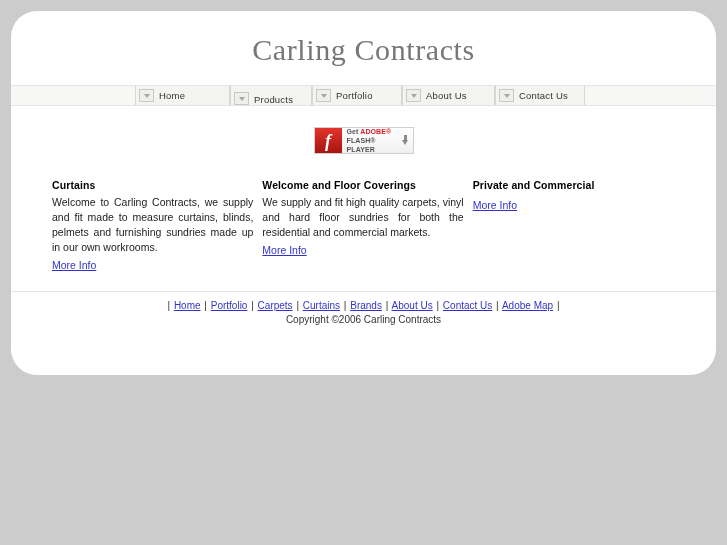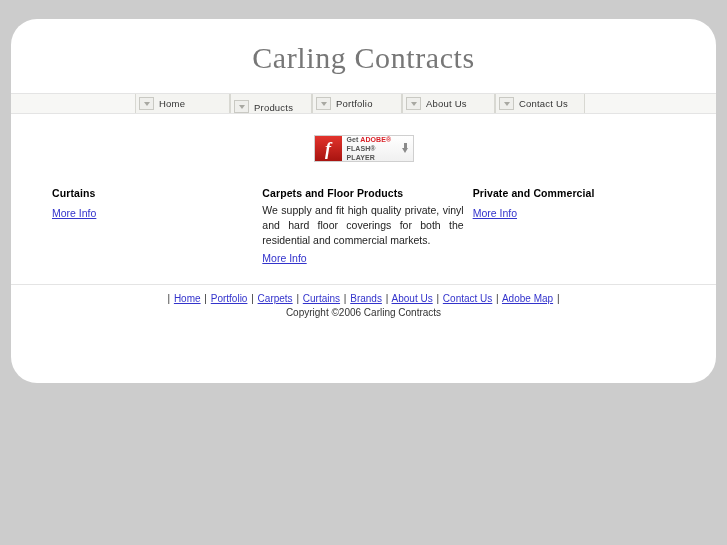--- a/index.html
+++ b/index.html
@@ -23,21 +23,20 @@
   
   .site-container {
     position: absolute;
     left: 11px;
     top: 11px;
     width: 705px;
     height: 364px;
     background: #ffffff;
     border-radius: 26px;
     box-sizing: border-box;
-    margin-top: 8px;
   }
 
   
   .site-header {
     height: 74px;
     display: flex;
     align-items: center;
     justify-content: center;
   }
   .site-title {
@@ -330,26 +329,27 @@
               <span class="head"></span>
             </span>
         </div>
       </div>
     </div>
 
     <div class="columns">
 
       <div class="col">
         <div class="col-heading">Curtains</div>
+        <p class="col-body">Welcome to Carling Contracts, we supply and fit made to measure curtains, blinds, pelmets and furnishing sundries made up in our own workrooms.</p>
         <a class="more-link">More Info</a>
       </div>
 
       <div class="col">
-        <div class="col-heading">Carpets and Floor Products</div>
-        <p class="col-body">We supply and fit high quality private, vinyl and hard floor coverings for both the residential and commercial markets.</p>
+        <div class="col-heading">Welcome and Floor Coverings</div>
+        <p class="col-body">We supply and fit high quality carpets, vinyl and hard floor sundries for both the residential and commercial markets.</p>
         <div class="col-spacer-1"></div>
         <a class="more-link">More Info</a>
       </div>
 
       <div class="col">
         <div class="col-heading">Private and Commercial</div>
         <a class="more-link">More Info</a>
       </div>
 
     </div>

